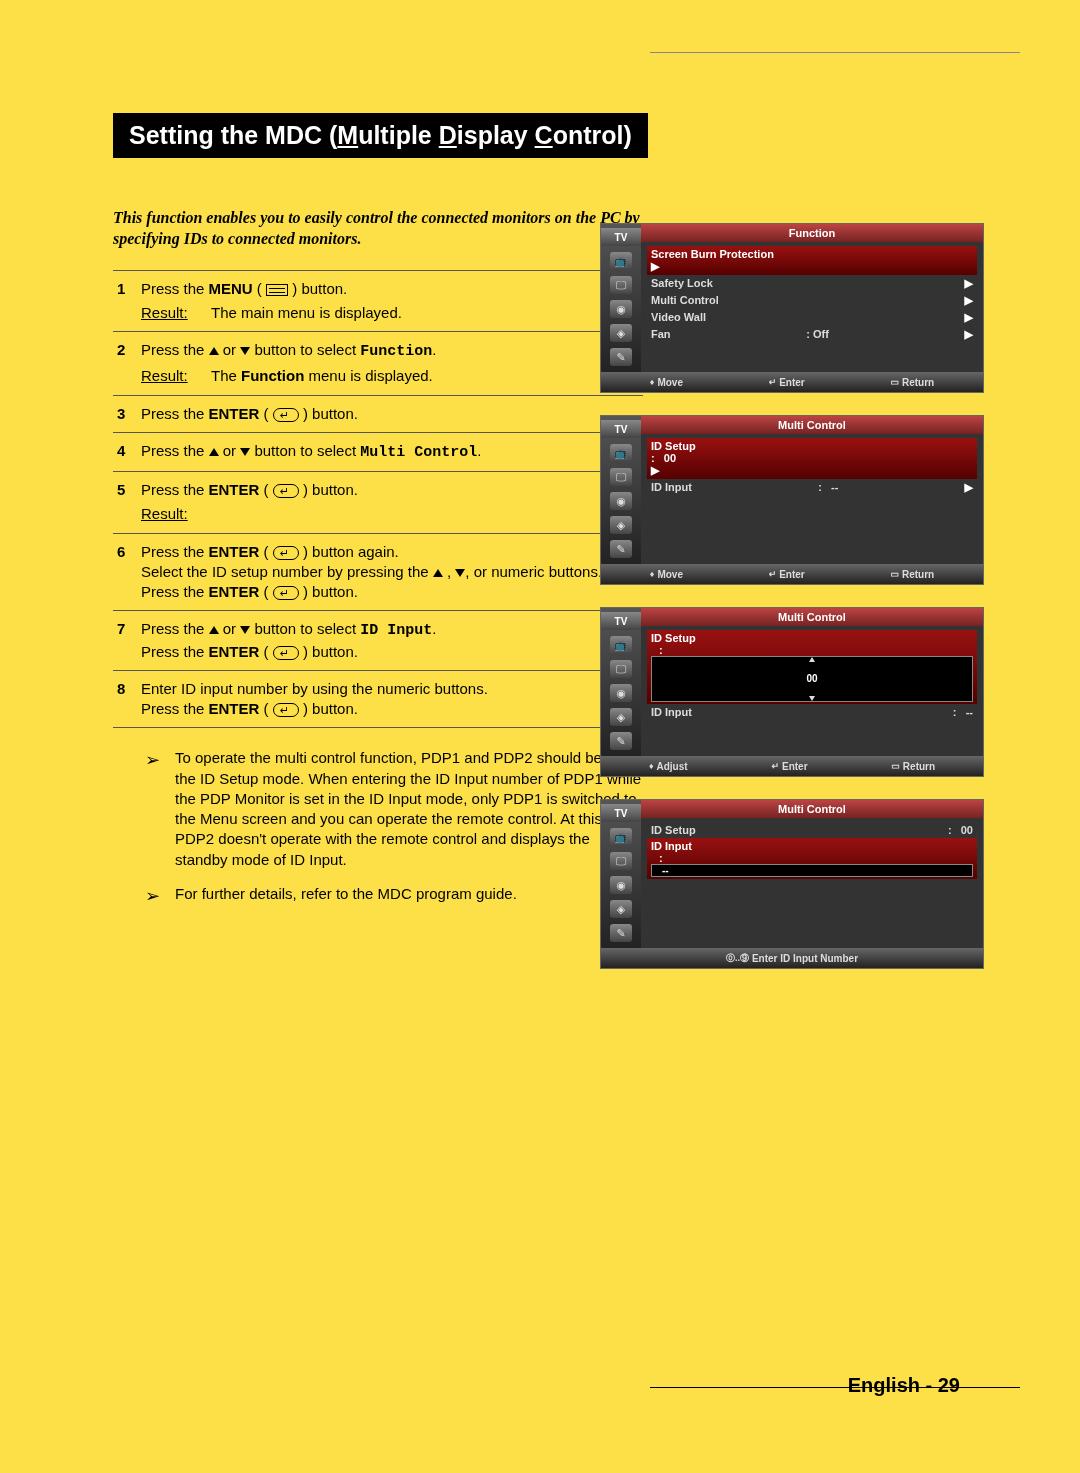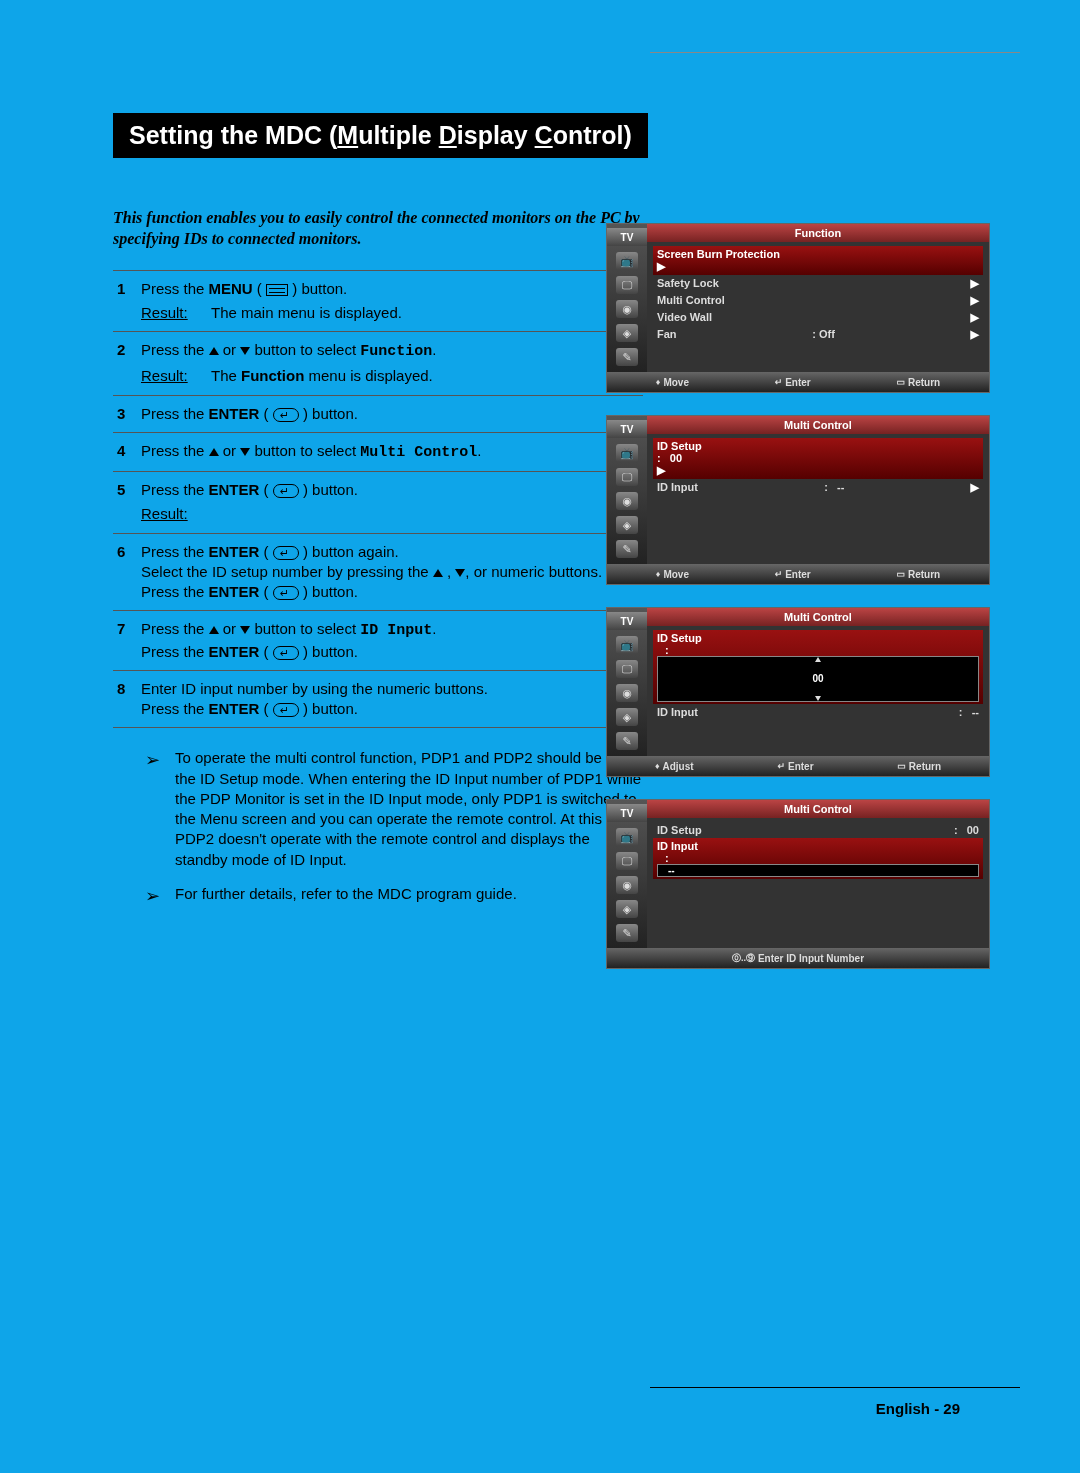--- a/index.html
+++ b/index.html
@@ -1,17 +1,17 @@
 <!DOCTYPE html>
 <html><head>
 <meta charset="utf-8">
 <style>
   * { box-sizing: border-box; margin: 0; padding: 0; }
   body { background: #fff; font-family: Arial, Helvetica, sans-serif; color: #000; }
-  .page { width: 1080px; height: 1473px; position: relative; background: #0ea5e9; padding: 50px 60px 40px 60px; }
+  .page { width: 1080px; height: 1473px; position: relative; background: #fde047; padding: 50px 60px 40px 60px; }
   .left-rule { position: absolute; top: 113px; left: 113px; width: 2px; height: 35px; background: #000; }
   .title-bar { background: #000; color: #fff; font-weight: 900; font-family: "Arial Black", Arial, sans-serif; font-size: 25px; padding: 8px 16px; display: inline-block; margin-left: 53px; margin-top: 63px; }
   .title-bar .u { text-decoration: underline; }
   .intro { font-style: italic; font-weight: bold; font-size: 16px; margin: 50px 0 20px 53px; width: 530px; line-height: 1.3; font-family: "Times New Roman", serif; }
   .steps { margin-left: 53px; width: 530px; border-top: 1px solid #555; }
   .step { border-bottom: 1px solid #555; padding: 8px 0 8px 0; display: flex; font-size: 15px; line-height: 1.35; }
   .step-num { width: 28px; flex: 0 0 28px; font-weight: bold; text-align: left; padding-left: 4px;}
   .step-body { flex: 1; }
   .step-body .result-row { display: flex; margin-top: 4px; }
   .step-body .result-label { width: 70px; flex: 0 0 70px; text-decoration: underline; }
@@ -23,41 +23,41 @@
   .menu-icon::before { top:3px; } .menu-icon::after { top:7px; }
   .enter-icon { width: 26px; height: 14px; border: 1px solid #000; border-radius: 7px; display:inline-block; vertical-align:middle; position:relative;}
   .enter-icon::after { content:"↵"; font-size:11px; position:absolute; left:6px; top:-1px; }
   .tri-up, .tri-down { display:inline-block; width:0; height:0; border-left:5px solid transparent; border-right:5px solid transparent; vertical-align:middle;}
   .tri-up { border-bottom:8px solid #000; }
   .tri-down { border-top:8px solid #000; }
   .notes { margin: 20px 0 0 85px; width: 500px; font-size: 15px; line-height:1.35;}
   .note { display:flex; margin-bottom: 14px;}
   .note-mark { flex:0 0 30px; font-size:18px; }
   .note-body { flex:1; }
-  .right-col { position: absolute; top: 215px; right: 68px; width: 428px; padding: 8px 22px; }
+  .right-col { position: absolute; top: 215px; right: 74px; width: 428px; padding: 8px 22px; }
   .osd { width: 384px; height: 170px; background: #333; border: 1px solid #666; margin: 0 auto 22px auto; display:flex; flex-direction:column; font-size: 11px; color:#ddd;}
   .osd-body { flex:1; display:flex; }
   .osd-side { width: 40px; background: linear-gradient(#555,#222); display:flex; flex-direction:column; align-items:center; padding-top:4px; gap:6px;}
   .osd-side-top { height: 18px; width:100%; display:flex; align-items:center; justify-content:center; font-weight:bold; background: linear-gradient(#888,#444); color:#fff; font-size:10px;}
   .osd-side-ico { width:22px; height:18px; background: linear-gradient(#888,#444); border-radius:3px; display:flex; align-items:center; justify-content:center; font-size:11px;}
   .osd-main { flex:1; display:flex; flex-direction:column;}
   .osd-header { height:18px; background: linear-gradient(#b44,#722); color:#fff; font-weight:bold; display:flex; align-items:center; justify-content:center; font-size:11px;}
   .osd-rows { flex:1; padding:4px 6px; }
   .osd-row { display:flex; justify-content:space-between; padding:2px 4px; font-weight:bold; }
   .osd-row.sel { background: linear-gradient(#911,#500); color:#fff;flex-direction:column; }
   .osd-row .rarrow { color:#fff; }
   .osd-row .val-box { background:#000; border:1px solid #888; padding:0 10px; font-size:10px; display:inline-flex; align-items:center; gap:4px;}
   .osd-row .val-box.col { flex-direction:column; gap:12px; line-height:1;}
   .osd-foot { height:20px; background: linear-gradient(#666,#222); display:flex; align-items:center; justify-content:space-around; font-weight:bold; font-size:10px; padding:0 6px;}
   .osd-foot .f-item { display:flex; gap:3px; align-items:center;}
   .f-icon { display:inline-flex; align-items:center; justify-content:center; font-size:9px;}
   .mini-tri-up { display:inline-block; width:0;height:0;border-left:3px solid transparent;border-right:3px solid transparent;border-bottom:5px solid #ddd;}
   .mini-tri-down { display:inline-block; width:0;height:0;border-left:3px solid transparent;border-right:3px solid transparent;border-top:5px solid #ddd;}
   .nums { font-size:9px;}
-  .page-foot { position:absolute; bottom: 56px; right: 120px; font-weight:bold; font-size:15px;}
+  .page-foot { position:absolute; bottom: 76px; right: 120px; font-weight:bold; font-size:20px;}
   .page-foot-divider { position:absolute; bottom: 85px; left: 650px; right: 60px; height: 1px; background: #000; }
   .page-foot-divider2 { position:absolute; top: 52px; left: 650px; right: 60px; height: 1px; background: #888; }
 </style>
 </head>
 <body>
 <div class="page">
 
 
 
 <div class="page-foot-divider2"></div>

